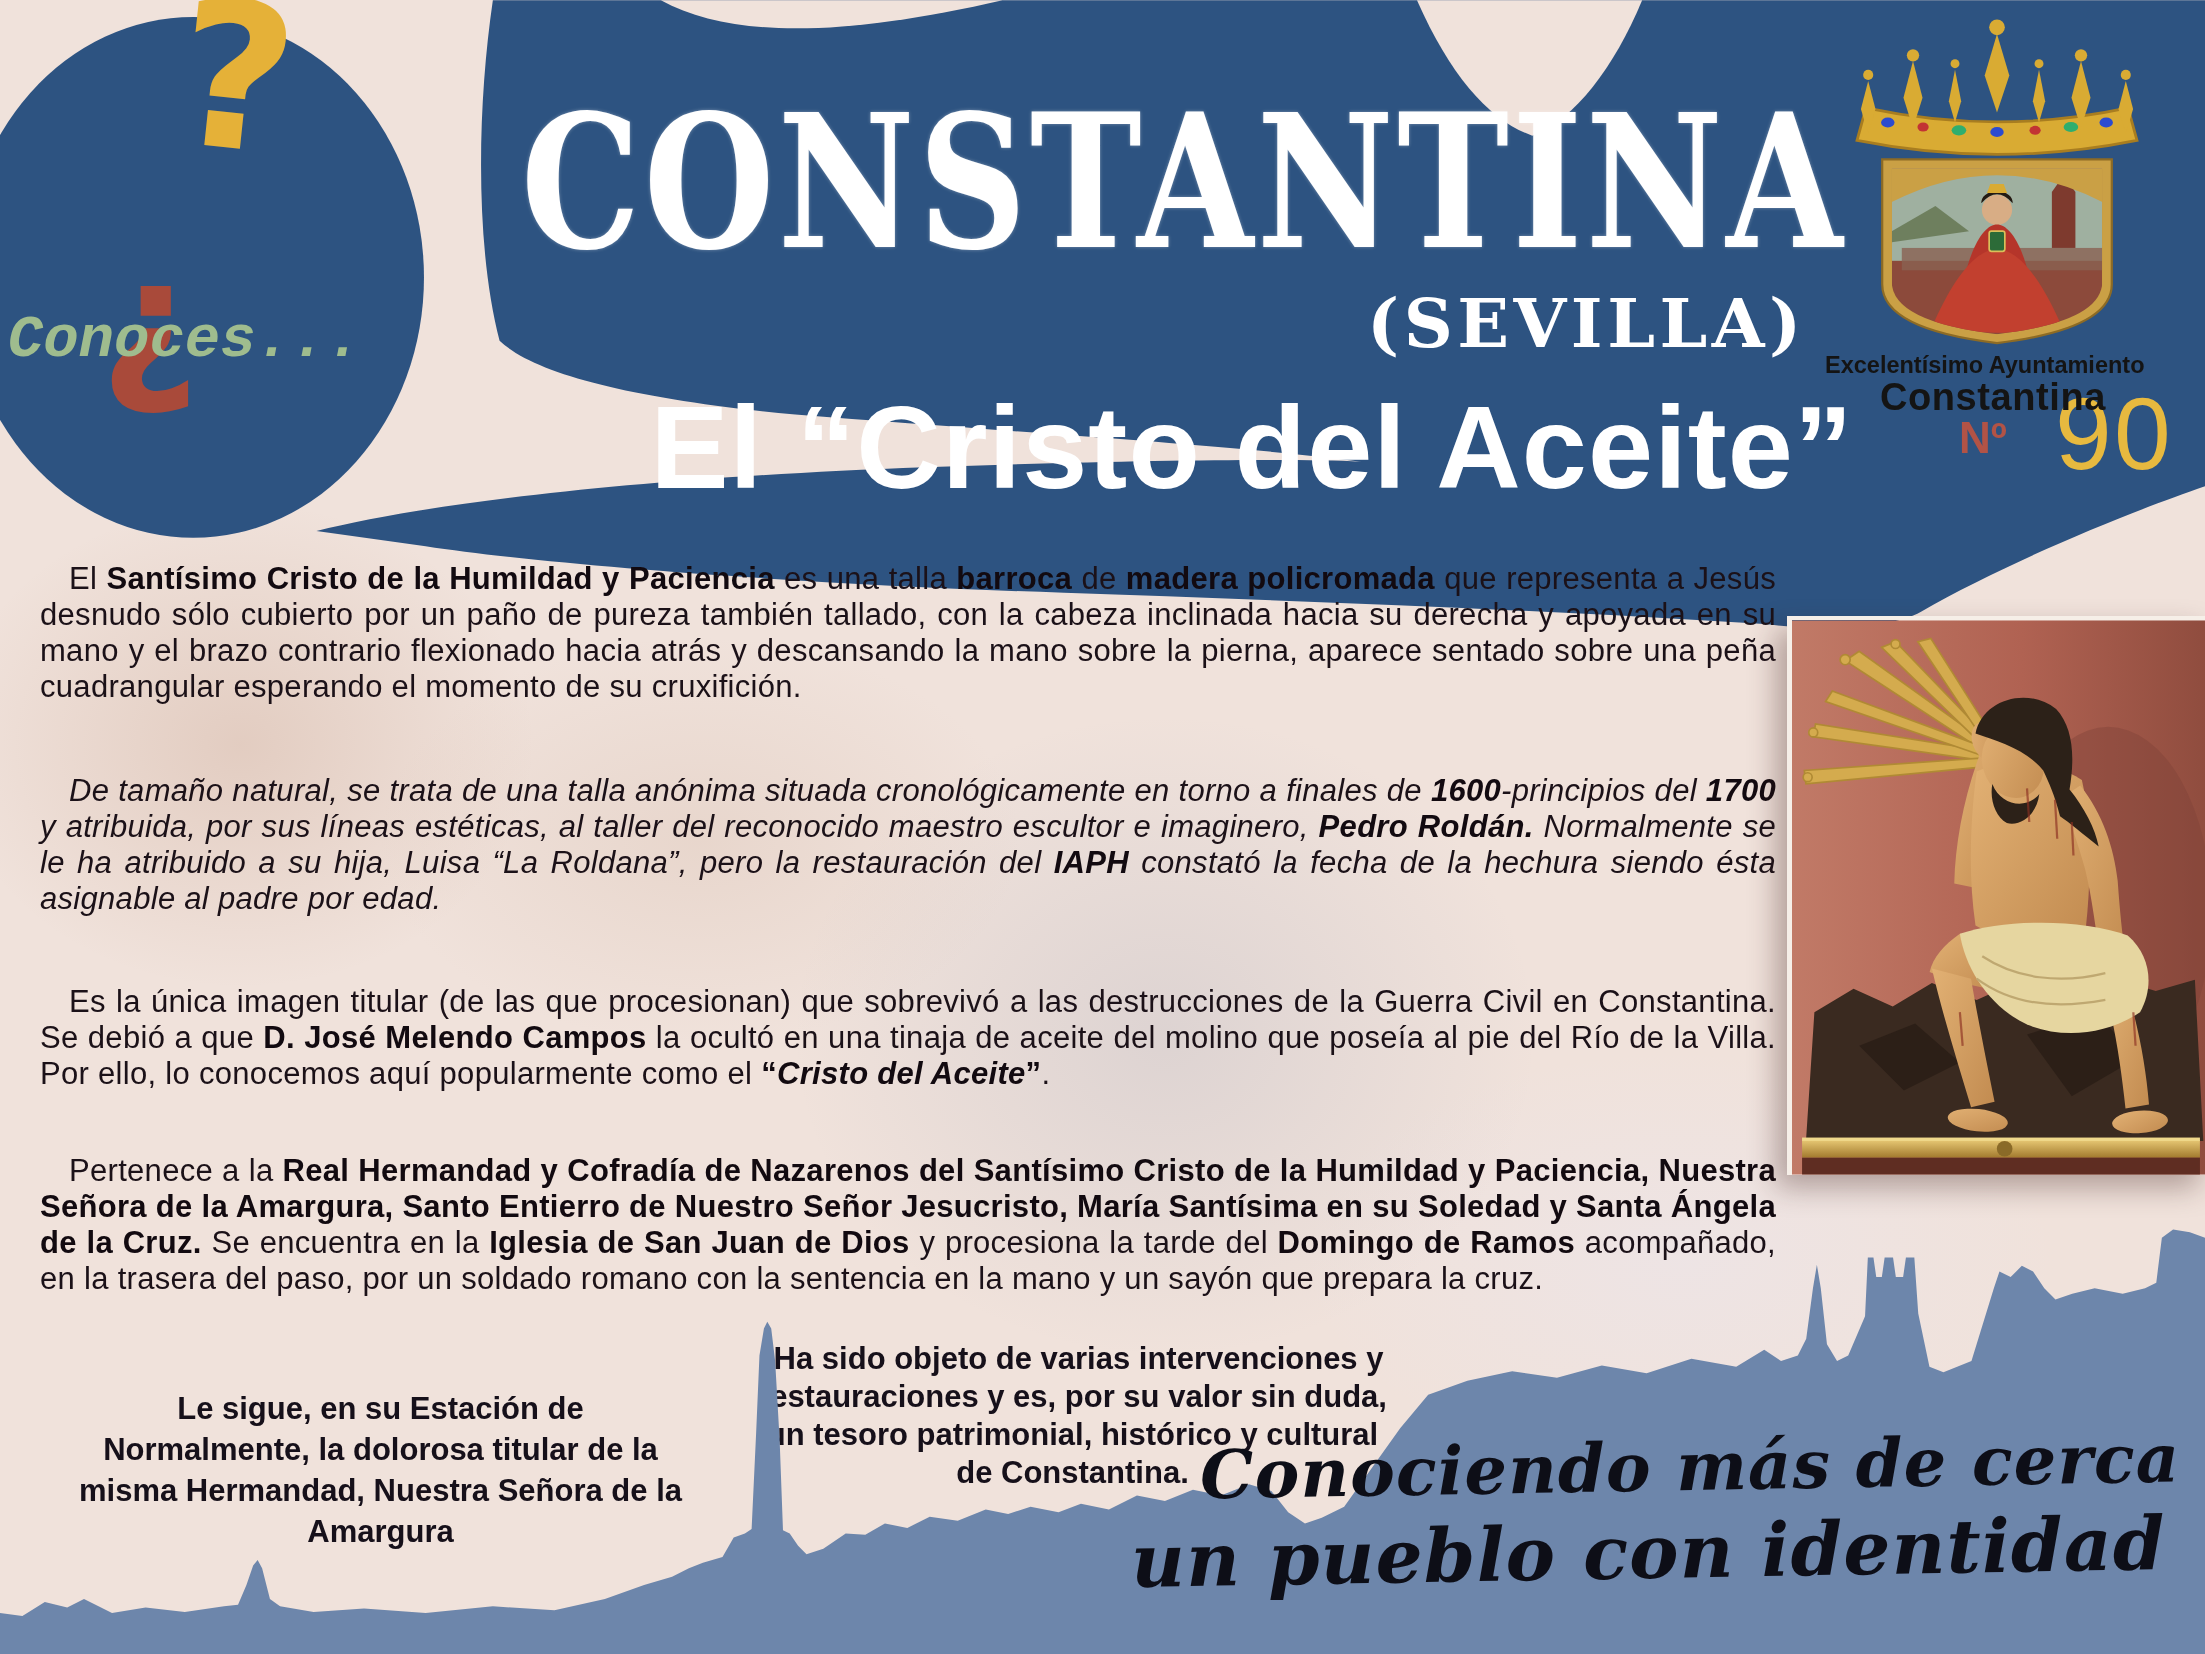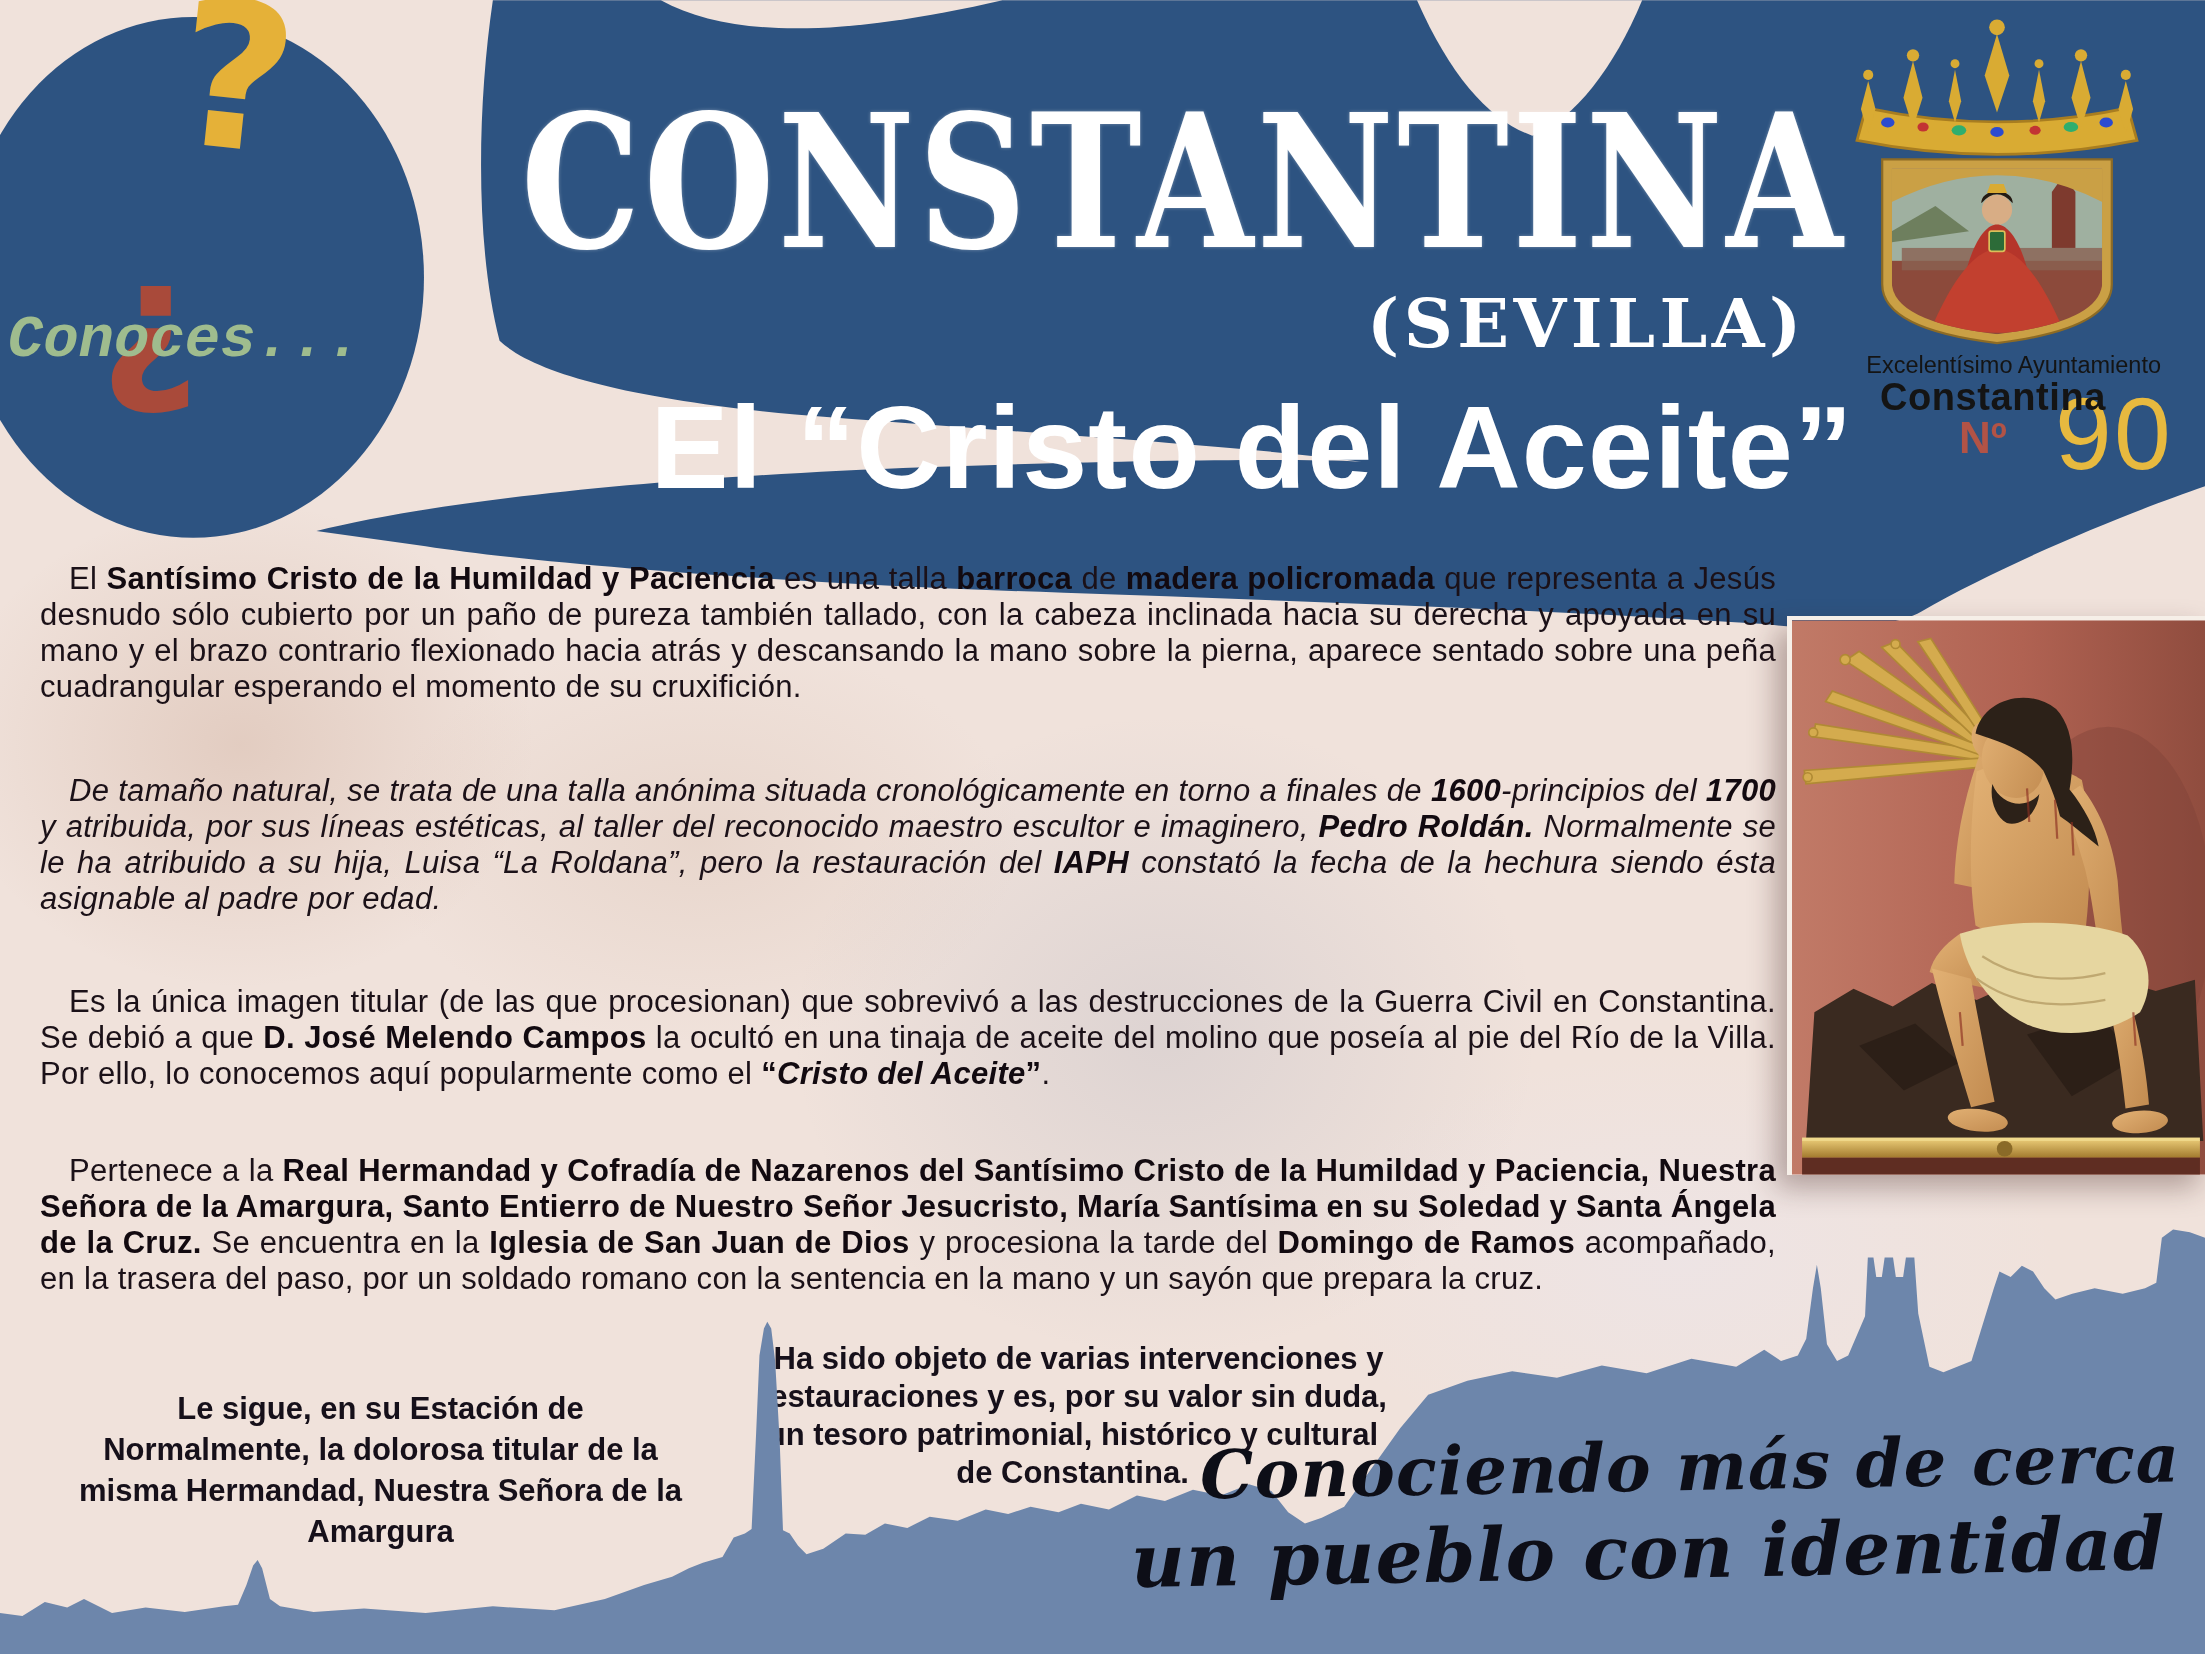--- a/index.html
+++ b/index.html
@@ -18,21 +18,21 @@
   .header-svg{left:0;top:0;}
   .qmark-down{left:100px;top:234px;font-size:171px;font-weight:900;color:#a94a3a;font-family:"DejaVu Sans",sans-serif;line-height:1;}
   .qmark-up{left:177px;top:-23.5px;font-size:203px;font-weight:900;color:#e5b138;font-family:"DejaVu Sans",sans-serif;line-height:1;transform:rotate(6deg);}
   .conoces{left:7.8px;top:311px;width:465px;text-align:left;font-family:Liberation Mono, monospace;font-style:italic;font-weight:700;font-size:59px;color:#9fbc8e;line-height:1;}
   .main-title{left:521px;top:72px;width:1249px;text-align:center;white-space:nowrap;
     font-family:"DejaVu Serif",serif;font-weight:700;font-size:150px;letter-spacing:3.4px;color:#ffffff;
     transform:scaleY(1.24);transform-origin:top center;text-shadow:0 0 3.4px rgba(255,255,255,.35);}
   .sevilla{left:1367px;top:283px;width:426px;text-align:right;font-family:"DejaVu Serif",serif;font-weight:700;font-size:68px;letter-spacing:4.5px;color:#ffffff;}
   .headline{left:560px;top:389px;width:1384px;text-align:center;font-weight:700;font-size:117px;color:#ffffff;line-height:1;letter-spacing:1.1px;}
   .coa{left:1829px;top:6.7px;}
-  .org1{left:1825px;top:352px;width:336px;text-align:right;font-weight:400;font-size:23.5px;color:#141414;}
+  .org1{left:1825px;top:352px;width:336px;text-align:left;font-weight:700;font-size:23.5px;color:#141414;}
   .org2{left:1825px;top:376px;width:336px;text-align:center;font-weight:700;font-size:38px;color:#141414;letter-spacing:0.6px;}
   .issue-no{left:1959px;top:416px;font-weight:700;font-size:44px;color:#b25346;line-height:1;}
   .issue-num{left:2055px;top:383px;font-weight:400;font-size:102px;color:#e7b93f;line-height:1;letter-spacing:2.2px;}
 
   
   .article{left:40px;top:0;width:1736px;height:1349px;pointer-events:none;}
   .article p{position:absolute;margin:0;width:1736px;text-align:justify;text-indent:29px;
     font-size:31px;line-height:36px;color:#1b1118;letter-spacing:0.3px;}
   .article p:nth-child(1){top:561px;}
   .article p:nth-child(2){top:773px;font-style:italic;}

